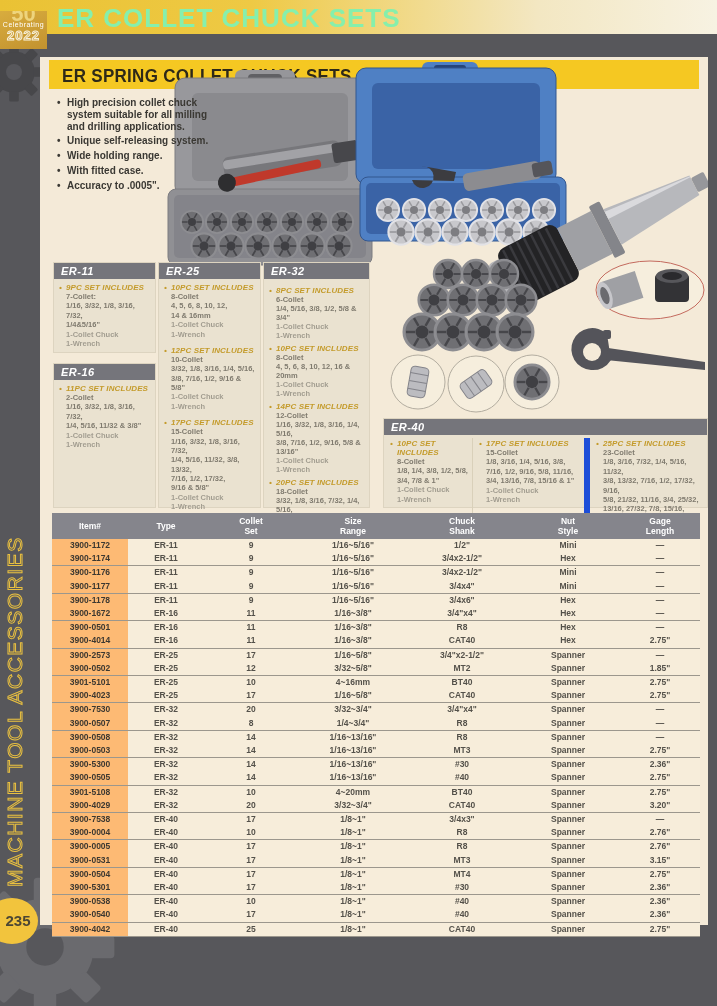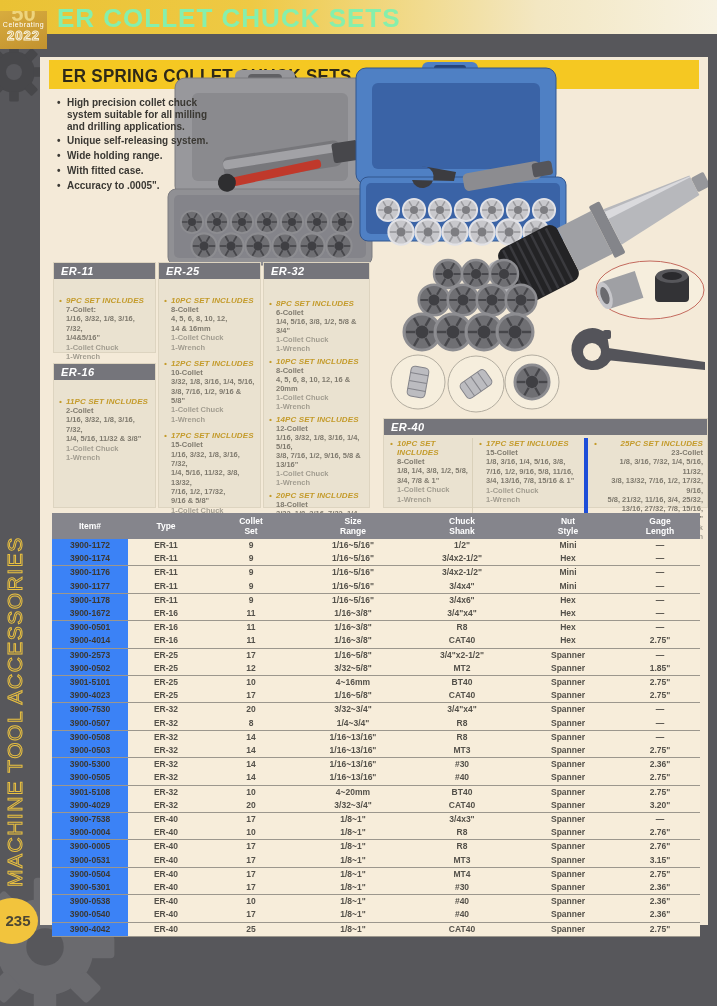--- a/index.html
+++ b/index.html
@@ -38,49 +38,49 @@
   .features li{position:relative;padding-left:10px;margin-bottom:3px;font-size:10px;line-height:1.18;
                font-weight:bold;color:#3a3833;}
   .features li::before{content:"•";position:absolute;left:0;top:0;color:#3a3833;}
 
   .photos{position:absolute;left:120px;top:5px;width:548px;height:450px;z-index:2;}
 
   
   .erbox{position:absolute;background:#eae2d0;border:1px solid #ddd4c0;box-sizing:border-box;z-index:4;}
   .erbox .hd{height:16px;background:#75757b;color:#fff;font-size:11px;font-weight:bold;
              font-style:italic;line-height:16px;padding-left:7px;letter-spacing:.5px;}
-  .erbox .bd{padding:16px 5px 2px 5px;}
+  .erbox .bd{padding:3px 5px 2px 5px;}
   .set-heading{position:relative;font-size:8px;font-weight:bold;font-style:italic;color:#c49b2b;
                padding-left:7px;margin-top:7px;letter-spacing:.1px;}
   .set-heading::before{content:"•";position:absolute;left:0;top:0;color:#c49b2b;}
   .set:first-child .set-heading{margin-top:1px;}
   .set-line{font-size:7.5px;line-height:1.25;font-weight:bold;color:#7f7a6e;padding-left:7px;}
   .set-line.light{color:#a29d90;}
   .erbox.tight .set-heading{margin-top:4px;}
   .erbox.tight .set-line{line-height:1.2;}
   #box-er11{left:13px;top:205px;width:103px;height:91px;}
   #box-er16{left:13px;top:306px;width:103px;height:145px;}
   #box-er25{left:118px;top:205px;width:103px;height:246px;}
   #box-er32{left:223px;top:205px;width:107px;height:246px;}
   #box-er40{left:343px;top:361px;width:325px;height:90px;}
   #box-er40 .bd{display:flex;padding:3px 0 2px 0;}
   #box-er40 .set{box-sizing:border-box;padding:0 4px 0 6px;}
   #box-er40 .set:nth-child(1){flex:0 0 88px;}
   #box-er40 .set:nth-child(2){flex:0 0 112px;border-left:1px solid #d9d0ba;}
-  #box-er40 .set:nth-child(3){flex:1;border-left:4px solid #1d4ed8;text-align:right;}
+  #box-er40 .set:nth-child(3){flex:1;border-left:6px solid #1d4ed8;}
   #box-er40 .set-heading{margin-top:1px;}
 
   
   .spec{position:absolute;left:12px;top:456px;width:648px;border-collapse:collapse;
         table-layout:fixed;z-index:4;}
   .spec th{background:#85858c;color:#fff;font-size:8.5px;font-weight:bold;line-height:1.2;
            white-space:pre-line;height:26px;vertical-align:middle;padding:0;text-align:center;}
   .spec td{height:13px;line-height:13.2px;font-size:8.5px;text-align:center;padding:0;
            background:#f7edda;color:#54514a;font-weight:bold;overflow:hidden;}
-  .spec td.item{background:#3b82f6;color:#3c3831;}
+  .spec td.item{background:#fdba74;color:#3c3831;}
   .spec tr.grp td{border-bottom:1px solid #9c978d;}
   .spec tbody tr:last-child td{border-bottom:1px solid #9c978d;}
 </style>
 </head>
 <body>
 
 <div class="page">
 
   <div class="topbar"></div>
   <div class="page-title">ER COLLET CHUCK SETS</div>

